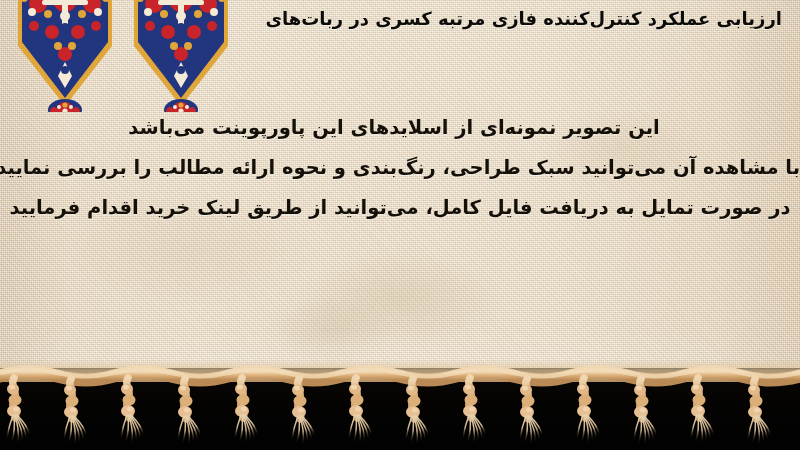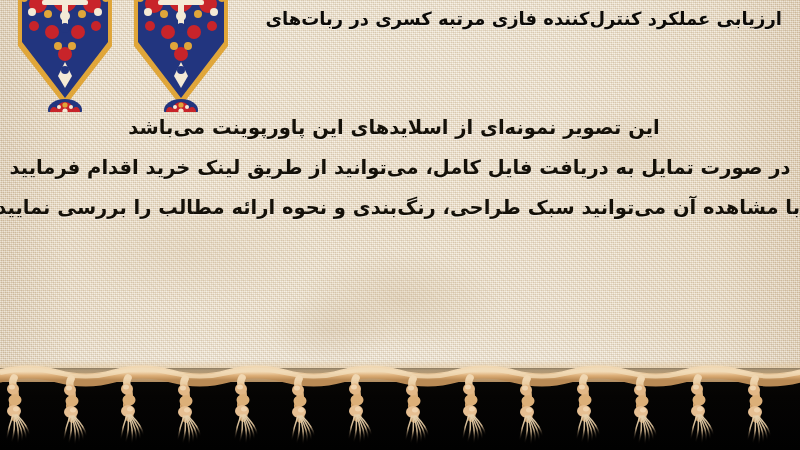--- a/index.html
+++ b/index.html
@@ -221,22 +221,22 @@
       </g>
     </svg>
   </div>
 
   <div class="title-block">
     <span class="title-line">ارزیابی عملکرد کنترل‌کننده فازی مرتبه کسری در ربات‌های</span>
   </div>
 
   <div class="body-block">
     <span class="body-line l1">این تصویر نمونه‌ای از اسلایدهای این پاورپوینت می‌باشد</span>
+    <span class="body-line">با مشاهده آن می‌توانید سبک طراحی، رنگ‌بندی و نحوه ارائه مطالب را بررسی نمایید</span>
     <span class="body-line">در صورت تمایل به دریافت فایل کامل، می‌توانید از طریق لینک خرید اقدام فرمایید</span>
-    <span class="body-line">با مشاهده آن می‌توانید سبک طراحی، رنگ‌بندی و نحوه ارائه مطالب را بررسی نمایید</span>
   </div>
 
   <div class="black-band"></div>
   <div class="selvedge"></div>
 
   <svg class="fringe" width="800" height="86" viewBox="0 0 800 86" preserveAspectRatio="none">
     <defs>
       <linearGradient id="cord" x1="0" y1="0" x2="0" y2="1">
         <stop offset="0%" stop-color="#f0d7b2"></stop>
         <stop offset="45%" stop-color="#dcae77"></stop>

